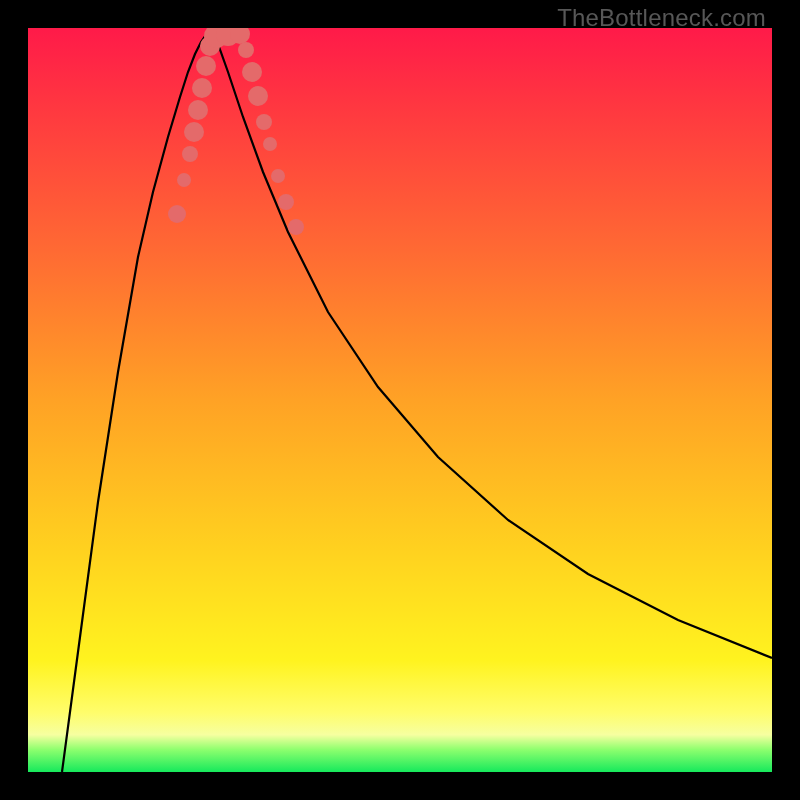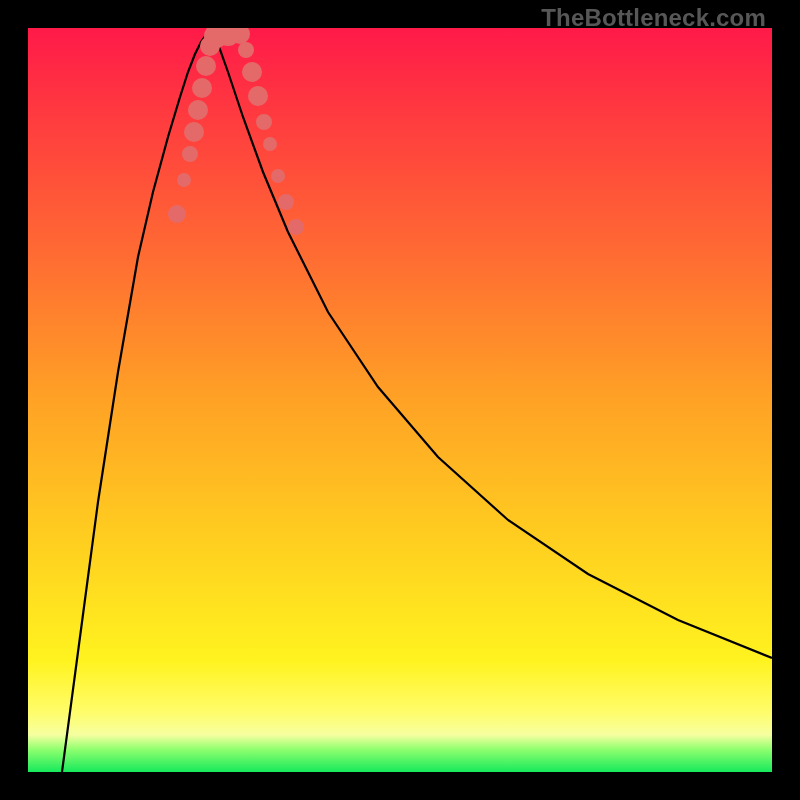--- a/index.html
+++ b/index.html
@@ -38,21 +38,21 @@
       #8dff6e 97%,
       #16e95c 100%
     );
   }
   .watermark {
     position: absolute;
     top: 4px;
     right: 34px;
     font-family: Arial, Helvetica, sans-serif;
     font-size: 24px;
-    font-weight: 700;
+    font-weight: 400;
     color: #575757;
     letter-spacing: 0.2px;
     user-select: none;
   }
   svg {
     position: absolute;
     left: 0;
     top: 0;
   }
 </style>

